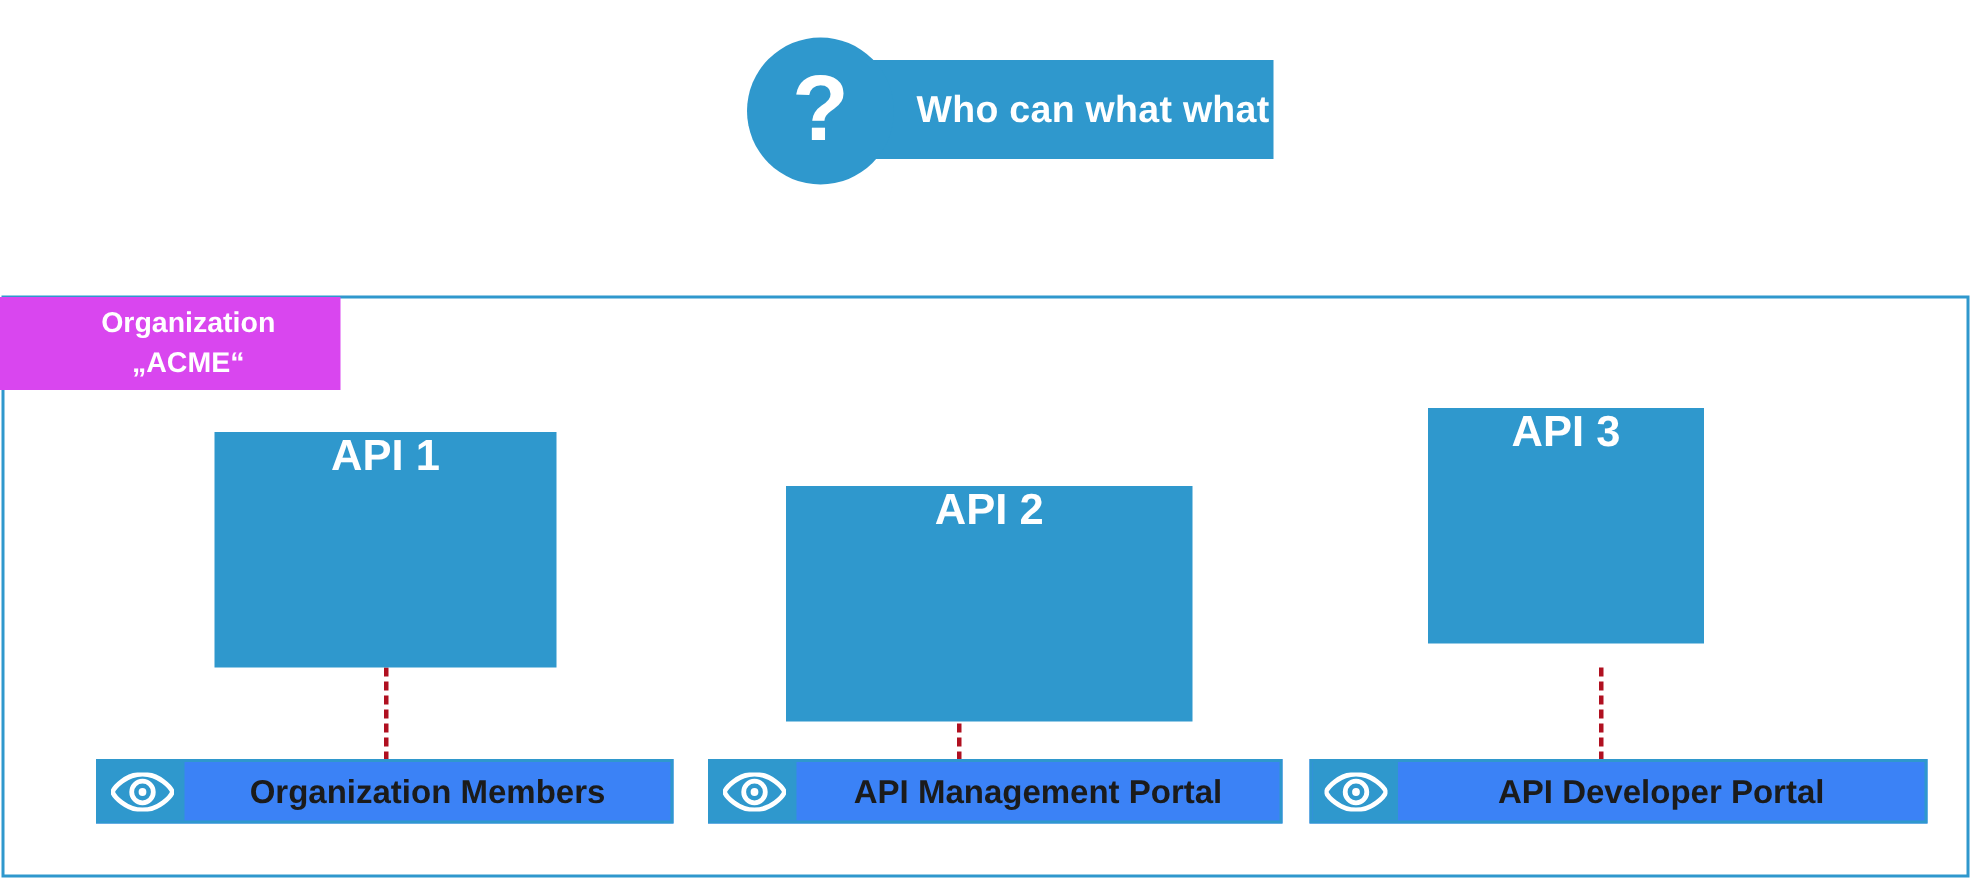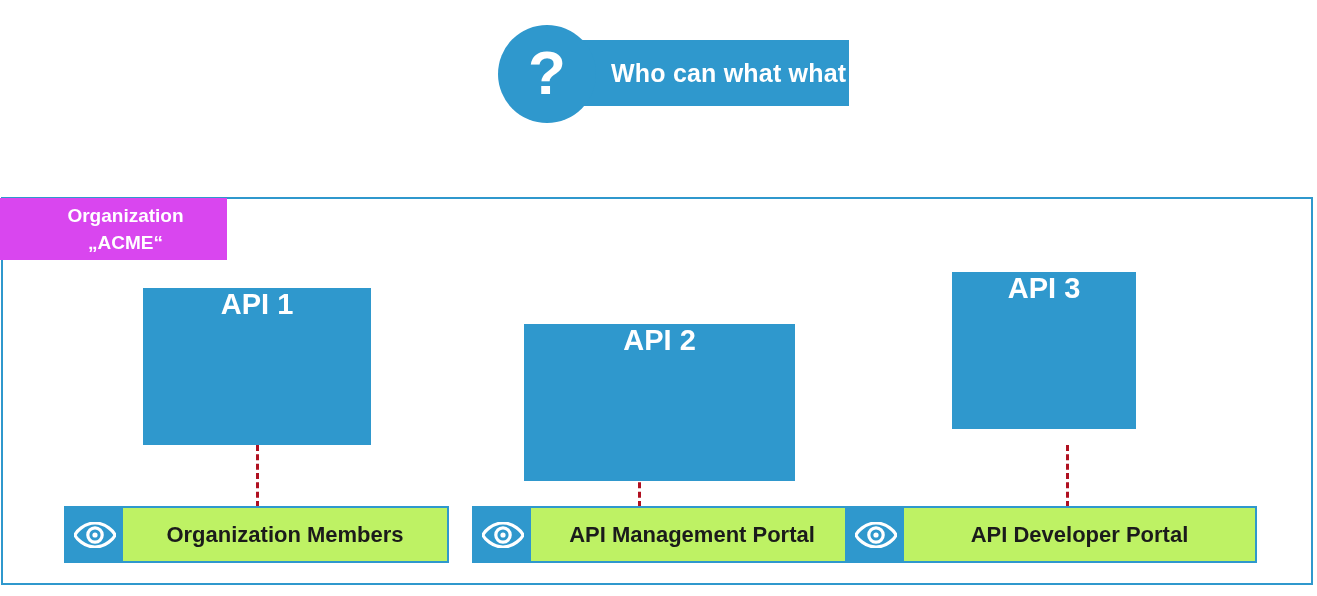--- a/index.html
+++ b/index.html
@@ -130,24 +130,24 @@
   .connector {
     position: absolute;
     width: 0;
     border-left: 3px dashed #b01020;
     z-index: 2;
   }
 
   
   .audience {
     position: absolute;
-    height: 57px;
+    height: 43px;
     border: 2px solid #2f98cd;
     box-sizing: border-box;
-    background: #bef264;
+    background: #3b82f6;
     display: flex;
     align-items: stretch;
     z-index: 4;
   }
   .audience-icon {
     width: 57px;
     flex: 0 0 57px;
     background: #2f98cd;
     display: flex;
     align-items: center;
@@ -217,21 +217,21 @@
     <div class="audience-icon">
       <svg class="eye-svg" viewBox="0 0 42 26">
         <path d="M21 1 C32 1 40 10 41 13 C40 16 32 25 21 25 C10 25 2 16 1 13 C2 10 10 1 21 1 Z" fill="none" stroke="#ffffff" stroke-width="3.2"></path>
         <circle cx="21" cy="13" r="7.2" fill="none" stroke="#ffffff" stroke-width="3.2"></circle>
         <circle cx="21" cy="13" r="2.6" fill="#ffffff"></circle>
       </svg>
     </div>
     <div class="audience-label">API Management Portal</div>
   </div>
 
-  <div class="audience" style="left: 845px; top: 506px; width: 412px;">
+  <div class="audience" style="left: 873px; top: 506px; width: 412px;">
     <div class="audience-icon">
       <svg class="eye-svg" viewBox="0 0 42 26">
         <path d="M21 1 C32 1 40 10 41 13 C40 16 32 25 21 25 C10 25 2 16 1 13 C2 10 10 1 21 1 Z" fill="none" stroke="#ffffff" stroke-width="3.2"></path>
         <circle cx="21" cy="13" r="7.2" fill="none" stroke="#ffffff" stroke-width="3.2"></circle>
         <circle cx="21" cy="13" r="2.6" fill="#ffffff"></circle>
       </svg>
     </div>
     <div class="audience-label">API Developer Portal</div>
   </div>
 

